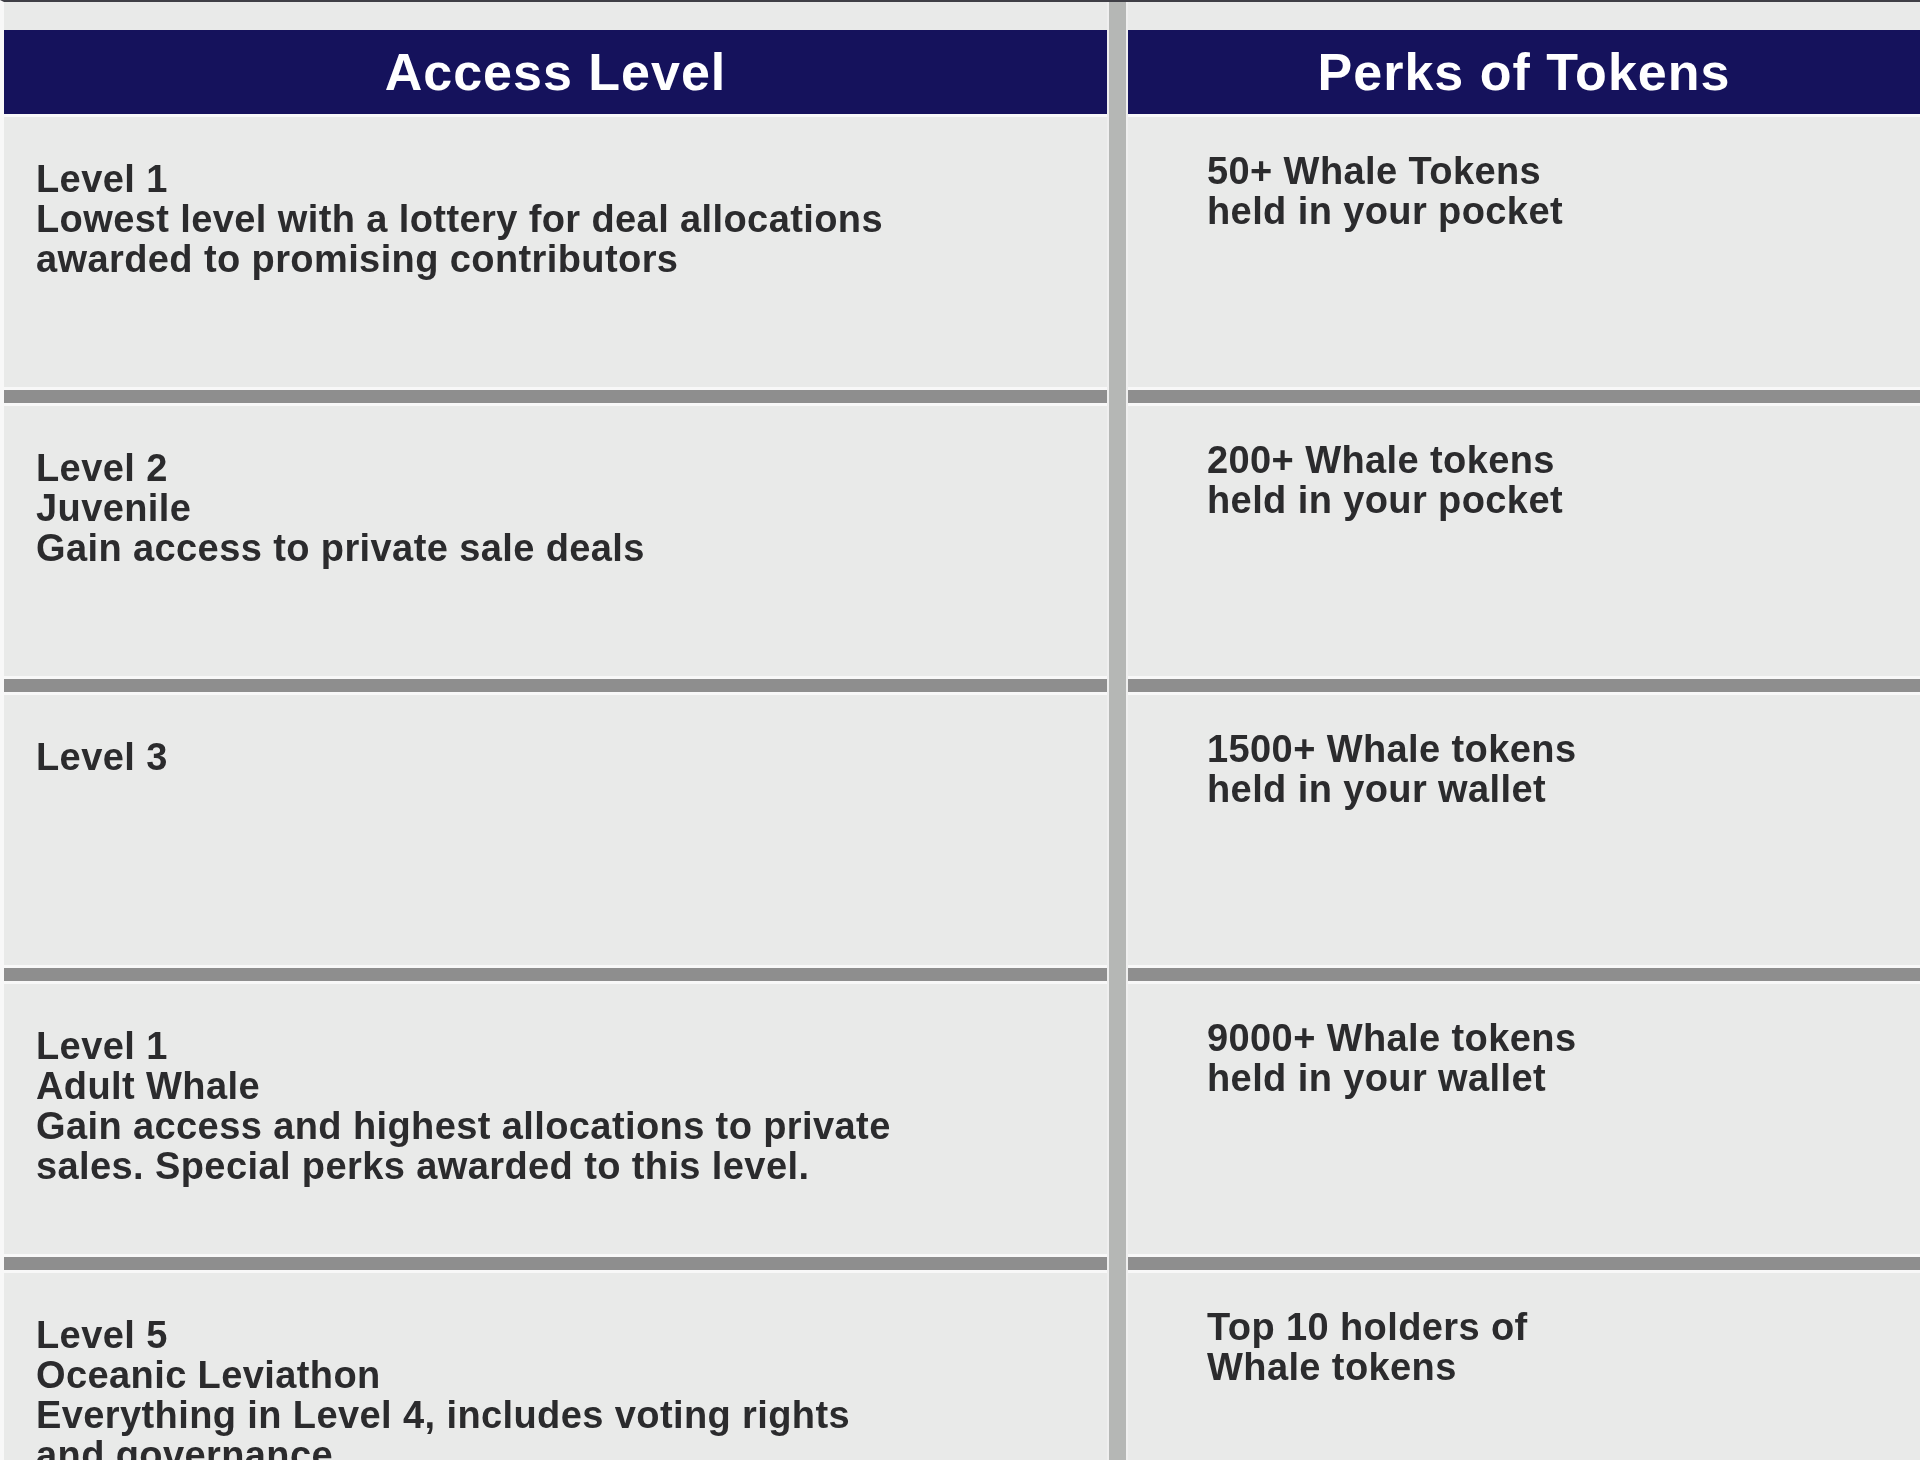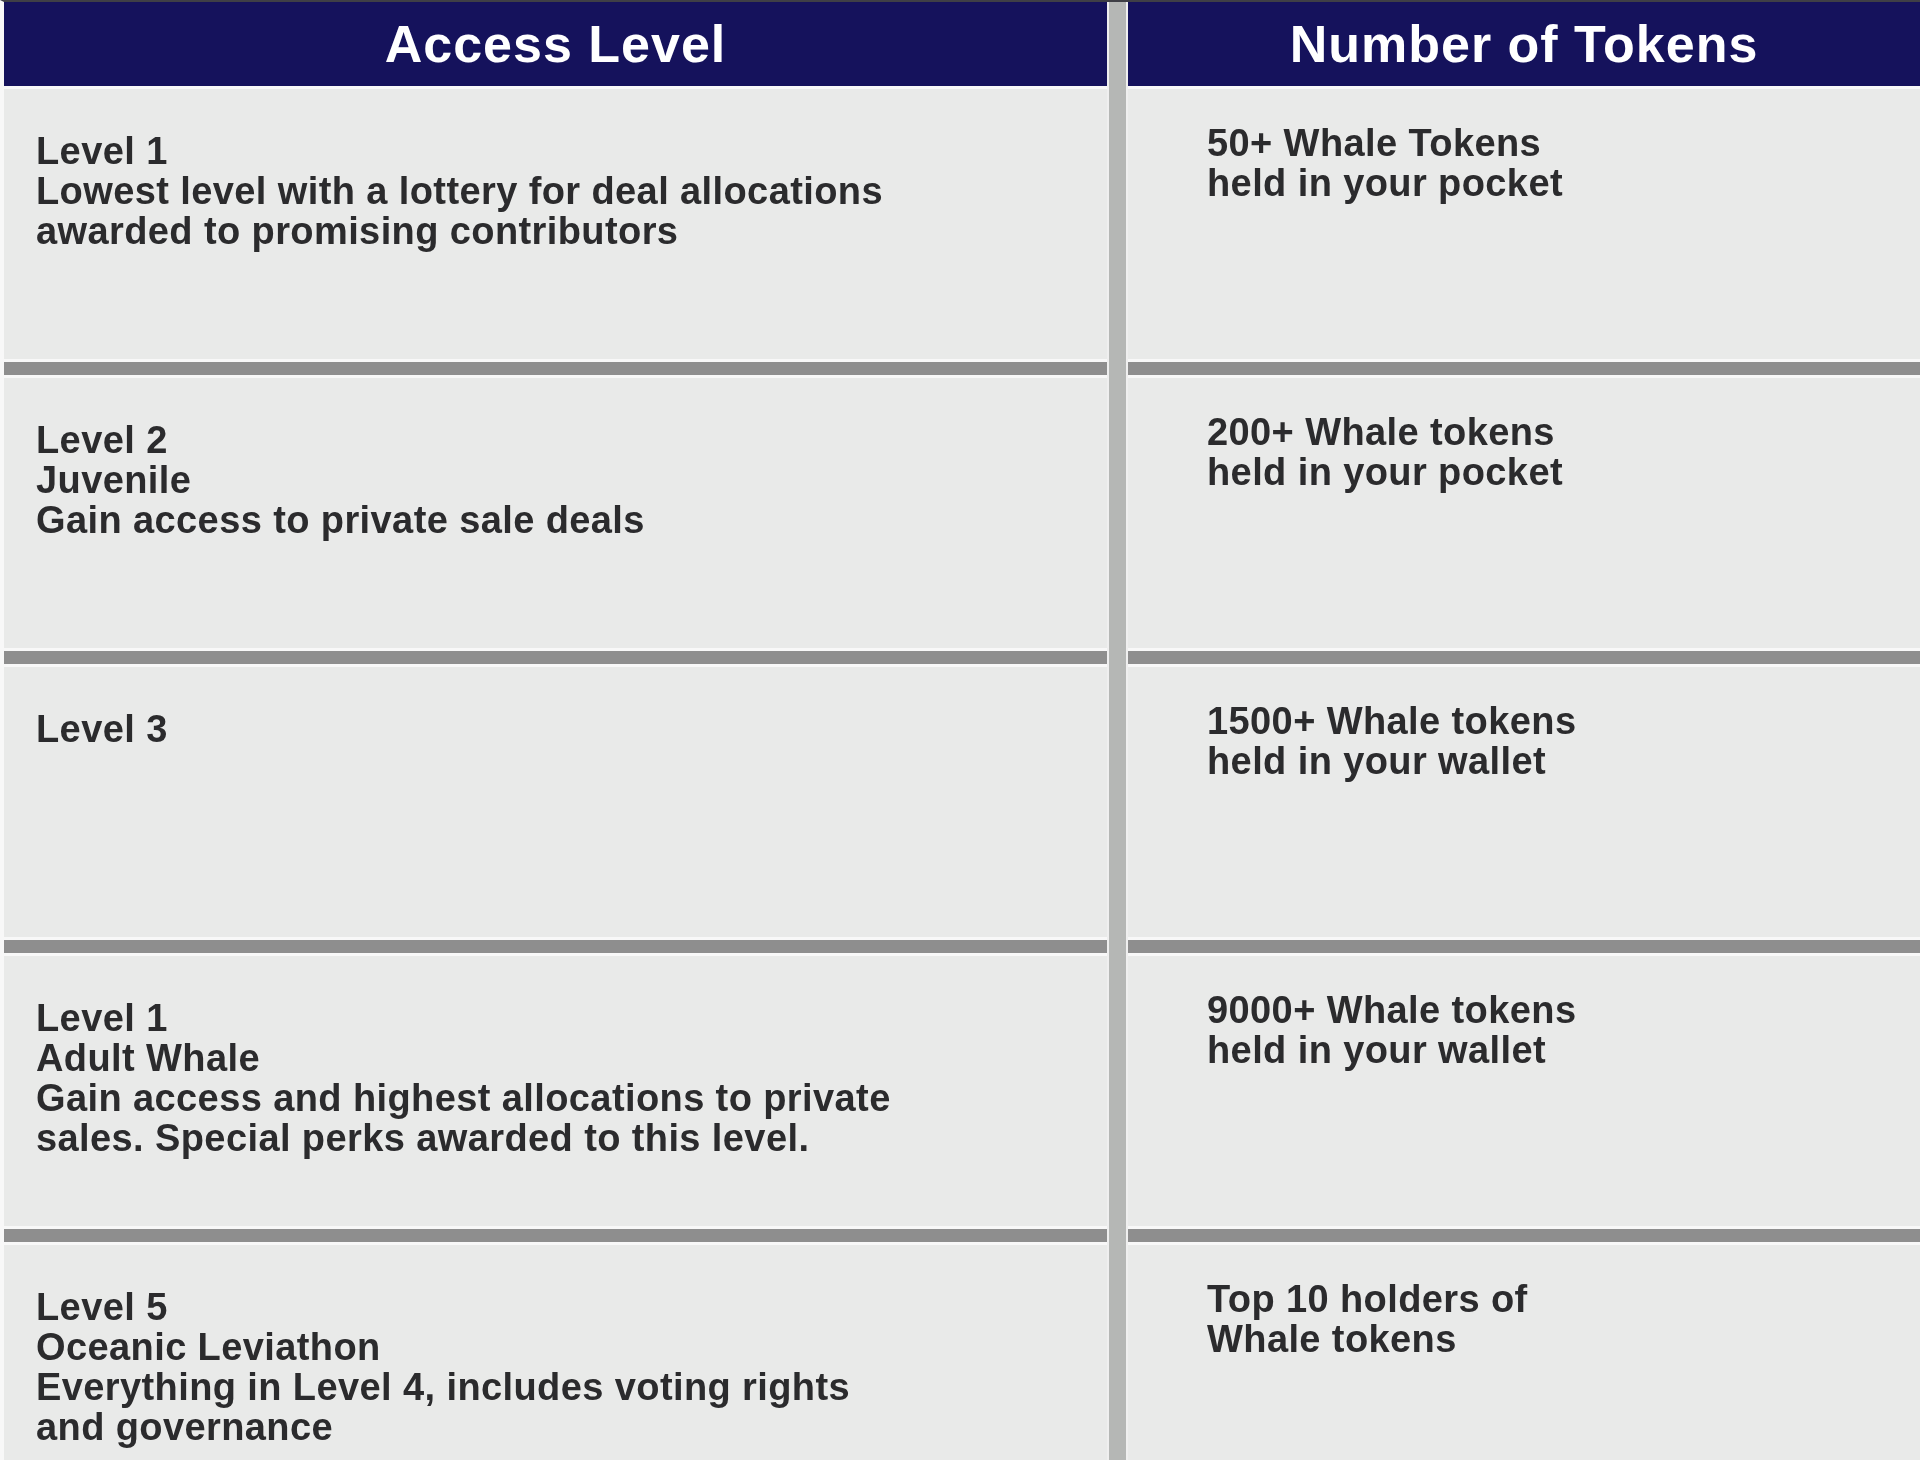--- a/index.html
+++ b/index.html
@@ -19,20 +19,21 @@
     border-top:2px solid var(--top-border);
     border-left:4px solid var(--white-line);
     background:var(--cell-bg);
     font-family:"Liberation Sans", sans-serif;
     overflow:hidden;
   }
   .header-row{
     display:flex;
     height:84px;
     border-bottom:3px solid var(--white-line);
+    margin-top:28px;
   }
   .header-cell{
     background:var(--navy);
     color:var(--header-text);
     font-size:52px;font-weight:700;letter-spacing:1px;
     display:flex;align-items:center;justify-content:center;
   }
   .header-cell.left{width:1103px;}
   .header-cell.right{flex:1;margin-left:21px;}
   .row{
@@ -68,21 +69,21 @@
 </head>
 <body>
 
 <div class="table">
 
   <div class="header-row">
     <div class="header-cell left">
       <span>Access Level</span>
     </div>
     <div class="header-cell right">
-      <span>Number of Tokens</span>
+      <span>Perks of Tokens</span>
     </div>
   </div>
 
   <div class="row">
     <div class="cell left">
       <div>Level 1</div>
       <div class="pre">Lowest level with a lottery for deal allocations
 awarded to promising contributors</div>
     </div>
     <div class="cell right">

